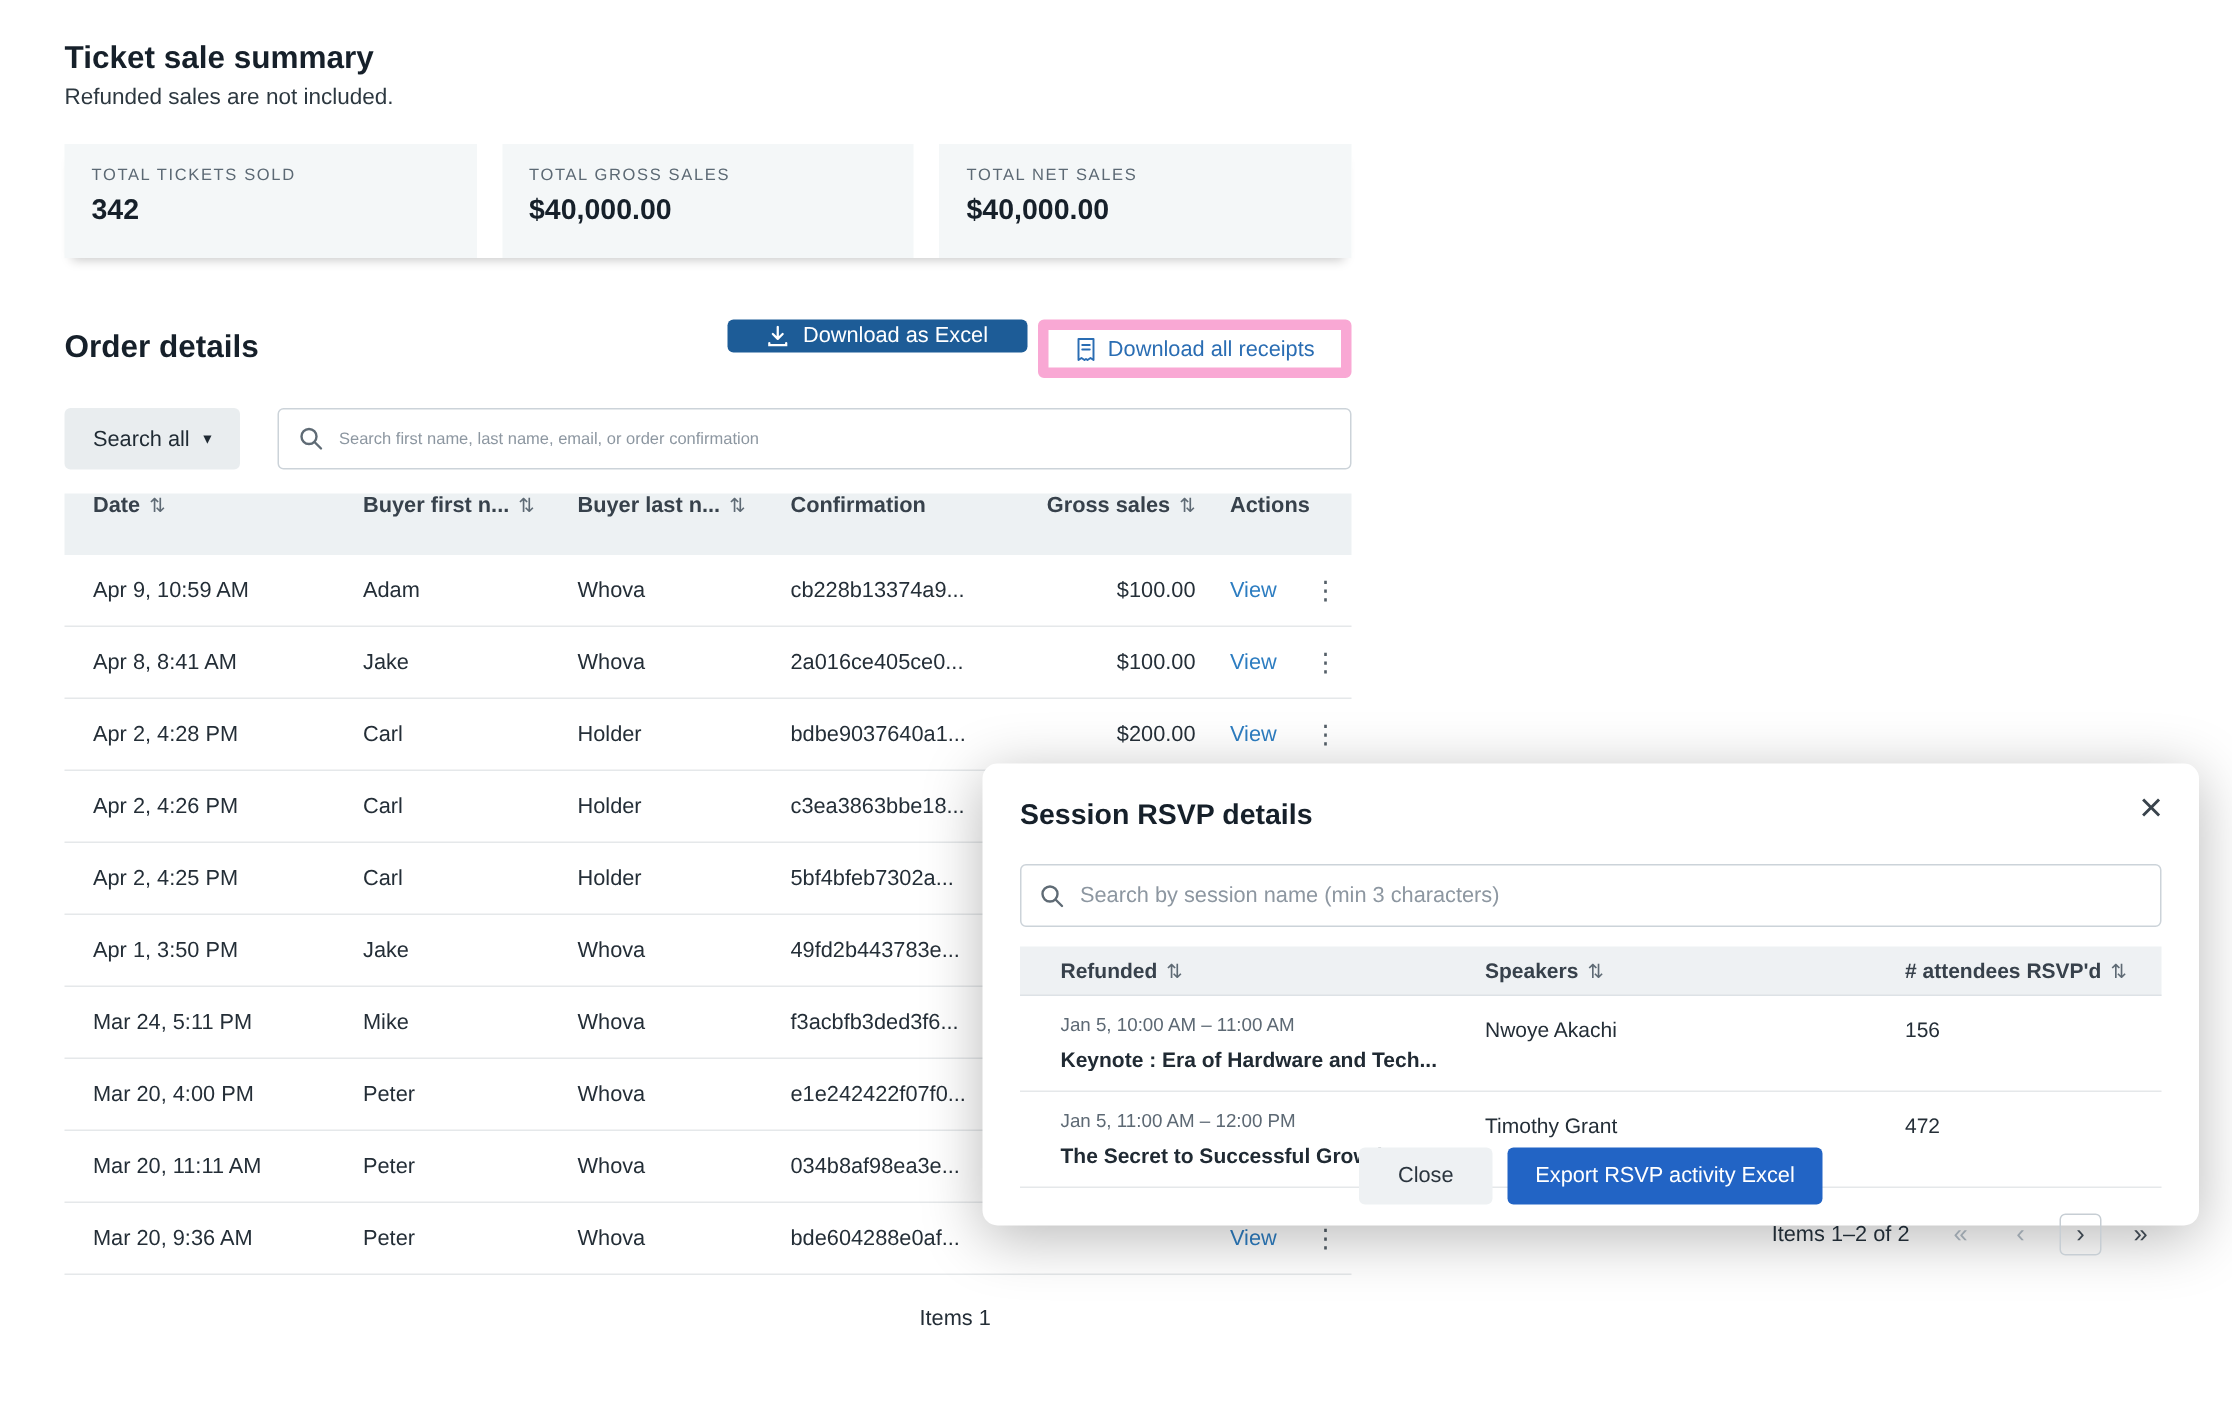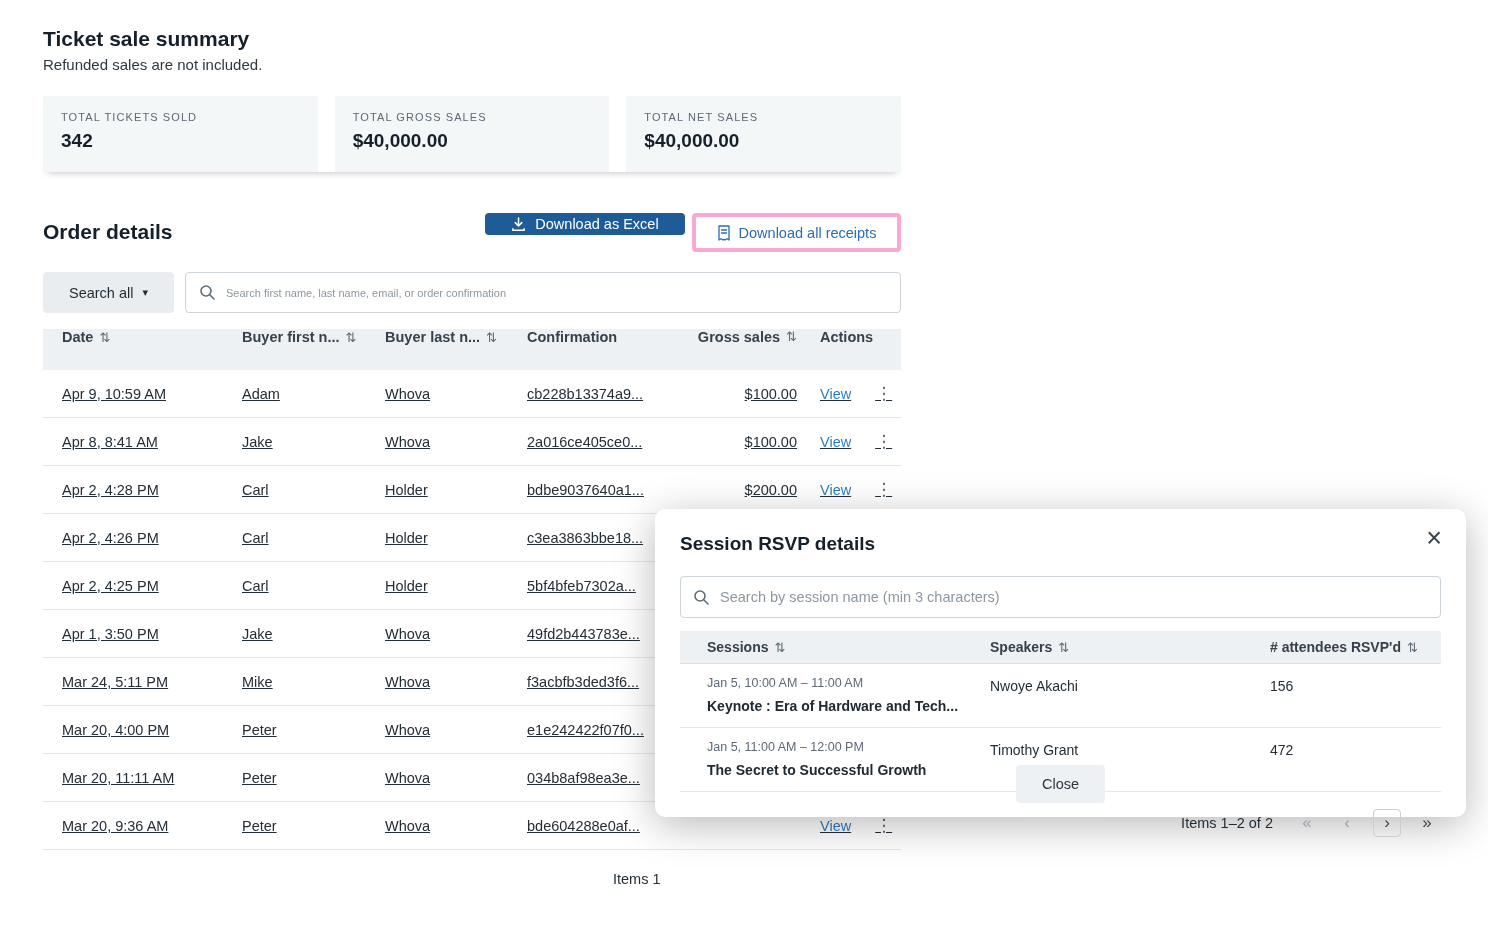--- a/index.html
+++ b/index.html
@@ -15,41 +15,41 @@
   .card { flex:1; background:#f4f7f8; height:76px; padding:15px 18px; }
   .card-label { font-size:11px; letter-spacing:1.1px; color:#5c6974; }
   .card-value { font-size:19px; font-weight:700; color:#16202a; margin-top:7px; }
 
   
   .order-title { position:absolute; left:43px; top:220px; font-size:21px; font-weight:700; color:#16202a; }
   .btn-excel { position:absolute; left:485px; top:213px; width:200px; height:22px; background:#1d5c97;
                color:#fff; border:none; border-radius:4px; font-size:14.5px; display:flex; align-items:center;
                justify-content:center; gap:9px; cursor:pointer; font-family:inherit; }
   .btn-receipts { position:absolute; left:692px; top:213px; width:209px; height:39px; background:#fff;
-                  color:#2a6db3; border:4px solid #f9a8d4; border-radius:4px; font-size:14.5px; display:flex;
+                  color:#2a6db3; border:7px solid #f9a8d4; border-radius:4px; font-size:14.5px; display:flex;
                   align-items:center; justify-content:center; gap:8px; cursor:pointer; font-family:inherit; }
 
   
-  .search-all { position:absolute; left:43px; top:272px; width:131px; height:41px; background:#e9edef;
+  .search-all { position:absolute; left:43px; top:272px; width:117px; height:41px; background:#e9edef;
                 border:none; border-radius:4px; font-size:14.5px; color:#1f2a33; display:flex; align-items:center;
                 justify-content:center; gap:9px; cursor:pointer; font-family:inherit; }
   .caret { font-size:11px; color:#1f2a33; }
   .search-box { position:absolute; left:185px; top:272px; width:716px; height:41px; border:1px solid #ccd3d9;
                 border-radius:4px; display:flex; align-items:center; padding:0 13px; gap:10px; background:#fff; }
   .search-box input { border:none; outline:none; flex:1; font-size:11px; color:#333; font-family:inherit; background:transparent; }
   .search-box input::placeholder { color:#8d97a1; }
 
   
   .table { position:absolute; left:43px; top:329px; width:858px; font-size:14.5px; }
   .thead { display:flex; background:#edf1f3; height:41px; align-items:flex-start; font-weight:700; color:#37414b; }
   .th, .td { padding-left:19px; white-space:nowrap; overflow:hidden; }
   .col-date { width:180px; } .col-first { width:143px; } .col-last { width:142px; } .col-conf { width:169px; }
   .col-gross { width:128px; display:flex; justify-content:flex-end; padding-left:0; padding-right:8px; }
   .col-actions { width:96px; padding-left:15px; display:flex; align-items:center; }
-  .trow { display:flex; height:48px; align-items:center; border-bottom:1px solid #e5e8ea; color:#242e37;text-decoration:underline; }
+  .trow { display:flex; height:48px; align-items:center; border-bottom:1px solid #e5e8ea; color:#242e37; }
   .sort { color:#5e6a74; font-size:13px; margin-left:6px; cursor:pointer; font-weight:400; }
   .view { color:#2d7dc1; cursor:pointer; text-decoration:none; }
   .kebab { color:#556069; font-size:17px; margin-left:24px; cursor:pointer; }
   .items-text { position:absolute; left:613px; top:871px; font-size:14.5px; color:#242e37; }
 
   
   .modal { position:absolute; left:655px; top:509px; width:811px; height:308px; background:#fff;
            border-radius:10px; box-shadow:0 8px 40px rgba(0,0,0,.28); padding:24px 25px; }
   .modal-title { font-size:19px; font-weight:700; color:#16202a; }
   .modal-close { position:absolute; right:24px; top:16px; font-size:27px; color:#39434c; cursor:pointer; line-height:1; }
@@ -278,21 +278,21 @@
       <svg class="icon-svg" width="17" height="17" viewBox="0 0 17 17">
         <circle cx="7" cy="7" r="5" stroke="#5f6b75" stroke-width="1.6" fill="none"></circle>
         <path d="M11 11l4 4" stroke="#5f6b75" stroke-width="1.6" stroke-linecap="round"></path>
       </svg>
       <input type="text" placeholder="Search by session name (min 3 characters)" style="">
     </div>
 
     <div class="mtable">
       <div class="mthead">
         <div class="mcol-session">
-          <span>Sessions</span><span class="sort">⇅</span>
+          <span>Refunded</span><span class="sort">⇅</span>
         </div>
         <div class="mcol-speaker">
           <span>Speakers</span><span class="sort">⇅</span>
         </div>
         <div class="mcol-att">
           <span># attendees RSVP'd</span><span class="sort">⇅</span>
         </div>
       </div>
 
       <div class="mrow">
@@ -317,16 +317,17 @@
     <div class="pagination">
       <span class="pg-text">Items 1–2 of 2</span>
       <button class="pg-btn disabled">«</button>
       <button class="pg-btn disabled">‹</button>
       <button class="pg-btn boxed">›</button>
       <button class="pg-btn">»</button>
     </div>
 
     <div class="modal-footer">
       <button class="btn-close">Close</button>
+      <button class="btn-export">Export RSVP activity Excel</button>
     </div>
   </div>
 
 </div>
 
 </body></html>

